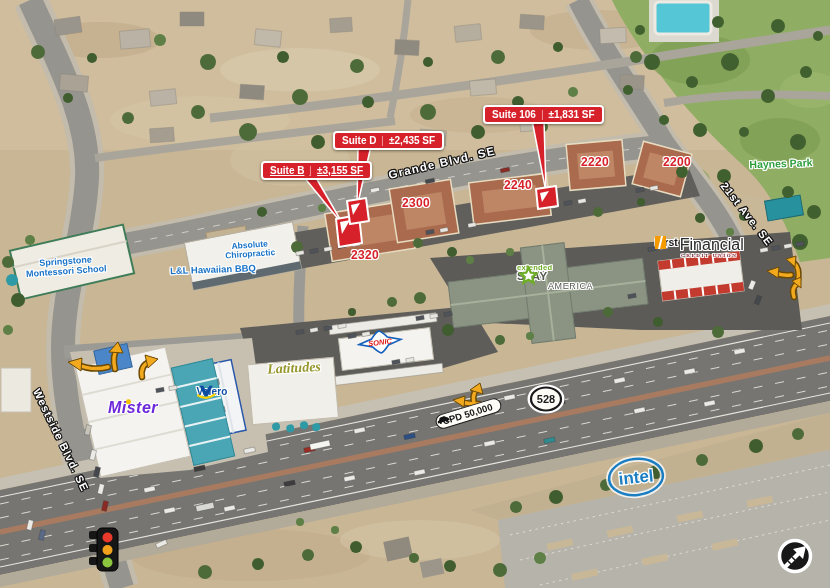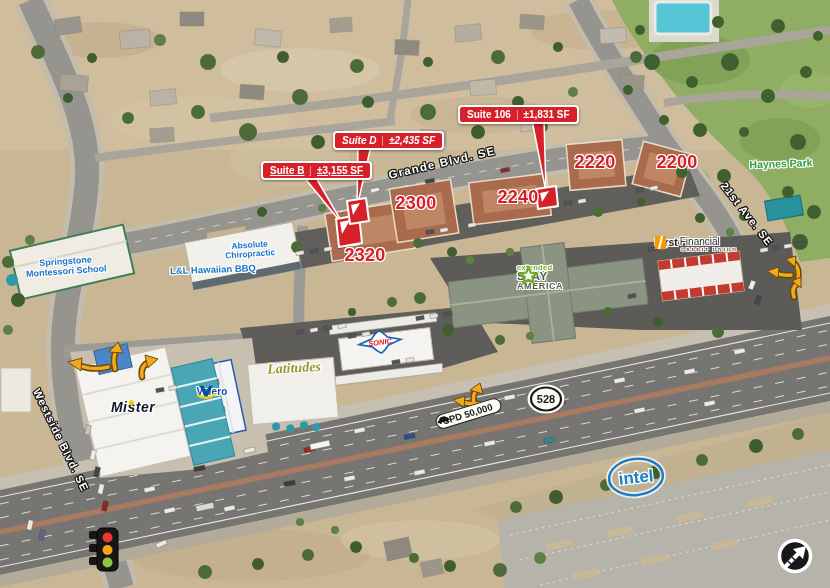--- a/index.html
+++ b/index.html
@@ -5,45 +5,45 @@
   html,body{margin:0;padding:0;background:#222;}
   #stage{position:relative;width:830px;height:588px;overflow:hidden;
     font-family:"Liberation Sans",sans-serif;background:#c9b695;}
   #stage svg{position:absolute;left:0;top:0;}
   .lbl{position:absolute;white-space:nowrap;transform:translate(-50%,-50%);line-height:1.1;}
   .ow{text-shadow:-1px -1px 0 #fff,0 -1px 0 #fff,1px -1px 0 #fff,-1px 0 0 #fff,
       1px 0 0 #fff,-1px 1px 0 #fff,0 1px 0 #fff,1px 1px 0 #fff;}
   .ob{text-shadow:-1px -1px 0 #141414,0 -1px 0 #141414,1px -1px 0 #141414,-1px 0 0 #141414,
       1px 0 0 #141414,-1px 1px 0 #141414,0 1px 0 #141414,1px 1px 0 #141414;}
   .street{color:#fff;font-weight:bold;letter-spacing:1px;font-size:11px;}
-  .bldg-num{color:#D7212A;font-weight:bold;font-size:18px;letter-spacing:.3px;}
+  .bldg-num{color:#D7212A;font-weight:bold;font-size:12px;letter-spacing:.3px;}
   .biz{color:#1B74C8;font-weight:bold;font-size:9px;text-align:center;}
   .callout{position:absolute;display:flex;align-items:center;gap:5px;height:13px;
     background:#D7212A;border:2px solid #fff;border-radius:4px;color:#fff;
     font-weight:bold;font-size:10px;padding:1px 7px;box-shadow:0 1px 3px rgba(0,0,0,.45);z-index:4;}
   .callout .sep{font-weight:400;transform:scaleX(.55);}
   .park-lbl{color:#2E9E3C;font-weight:bold;font-size:10.5px;}
-  .mister{color:#0f172a;font-weight:bold;font-style:italic;font-size:14px;letter-spacing:.5px;}
+  .mister{color:#6d28d9;font-weight:bold;font-style:italic;font-size:16px;letter-spacing:.5px;}
   .latitudes{color:#97972E;font-style:italic;font-weight:bold;font-size:14px;
     font-family:"Liberation Serif",serif;}
   .cpd{position:absolute;left:436px;top:416px;display:flex;align-items:center;gap:4px;
     background:#fdfcf7;border:1.5px solid #1a1a1a;border-radius:11px;padding:1px 8px 1px 6px;
     transform:rotate(-17deg);transform-origin:left center;
     font-weight:bold;font-size:9.5px;color:#111;z-index:3;}
   .ff{position:absolute;left:655px;top:236px;z-index:3;}
   .ff-row{display:flex;align-items:flex-start;gap:2px;}
   .ff-first{font-weight:bold;font-size:10.5px;color:#1a1a1a;}
-  .ff-fin{font-weight:500;font-size:10px;color:#2b2b2b;}
+  .ff-fin{font-weight:500;font-size:16px;color:#2b2b2b;}
   .ff-cu{font-family:"Liberation Serif",serif;font-size:5px;letter-spacing:1.6px;
     color:#7D2230;margin:-1px 0 0 26px;font-weight:bold;}
   .esa{position:absolute;left:517px;top:264px;display:flex;gap:2px;z-index:3;}
   .esa-col{display:flex;flex-direction:column;line-height:.95;}
   .esa-ext{color:#6FAE28;font-weight:bold;font-size:7.5px;letter-spacing:.3px;}
   .esa-stay{color:#545A50;font-weight:bold;font-size:11.5px;letter-spacing:.5px;}
-  .esa-amer{color:#545A50;font-weight:bold;font-size:9px;letter-spacing:.6px;}
+  .esa-amer{color:#545A50;font-weight:normal;font-size:9px;letter-spacing:.6px;margin-left:31px;}
   .valero{position:absolute;left:212px;top:391px;transform:translate(-50%,-50%);
     display:flex;flex-direction:column;align-items:center;z-index:3;}
   .valero-txt{color:#0C4DA2;font-weight:bold;font-size:10px;letter-spacing:.2px;}
   .z3{z-index:3;} .z2{z-index:2;}
 </style>
 </head>
 <body>
 
 <div id="stage">
 
@@ -531,34 +531,34 @@
     <line x1="788" y1="561" x2="793" y2="566" stroke="#181818" stroke-width="1.5"></line>
     <line x1="792" y1="557" x2="797" y2="562" stroke="#181818" stroke-width="1.5"></line>
   </g>
 </svg>
 
 <div class="callout" style="left:261px;top:161px;text-decoration:underline;">
   <span>Suite B</span>
       <span class="sep">|</span>
       <span>±3,155 SF</span>
 </div>
-<div class="callout" style="left:333px;top:131px;font-style:italic;">
+<div class="callout" style="left:333px;top:131px;">
   <span>Suite D</span>
       <span class="sep">|</span>
       <span>±2,435 SF</span>
 </div>
-<div class="callout" style="left:458px;top:105px;">
+<div class="callout" style="left:483px;top:105px;">
   <span>Suite 106</span>
       <span class="sep">|</span>
       <span>±1,831 SF</span>
 </div>
 
 <div class="lbl bldg-num ow z3" style="left:365px;top:256px;">2320</div>
 <div class="lbl bldg-num ow z3" style="left:416px;top:204px;">2300</div>
-<div class="lbl bldg-num ow z3" style="left:518px;top:198px;">2240</div>
+<div class="lbl bldg-num ow z3" style="left:518px;top:186px;">2240</div>
 <div class="lbl bldg-num ow z3" style="left:595px;top:163px;">2220</div>
 <div class="lbl bldg-num ow z3" style="left:664px;top:163px;padding-left:26px;">2200</div>
 
 <div class="lbl street ob z3" style="left:442px;top:163px;transform:translate(-50%,-50%) rotate(-13deg);font-size:11.5px;letter-spacing:1.3px;">Grande Blvd. SE</div>
 <div class="lbl street ob z3" style="left:747px;top:214px;transform:translate(-50%,-50%) rotate(52deg);">21st Ave. SE</div>
 <div class="lbl street ob z3" style="left:61px;top:440px;transform:translate(-50%,-50%) rotate(64deg);">Westside Blvd. SE</div>
 
 <div class="lbl park-lbl ow z3" style="left:781px;top:164px;transform:translate(-50%,-50%) rotate(-2deg);">Haynes Park</div>
 
 <div class="lbl biz ow z3" style="left:66px;top:267px;transform:translate(-50%,-50%) rotate(-4deg);">

